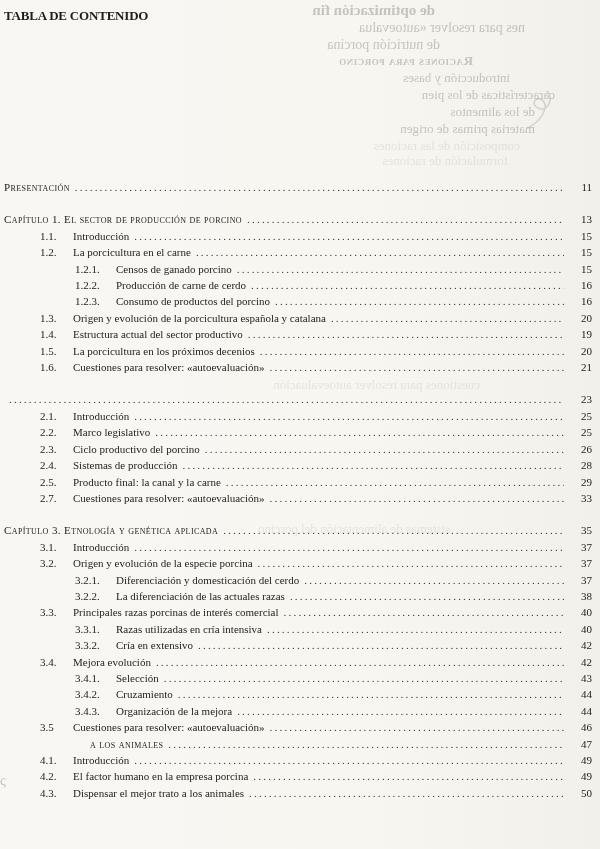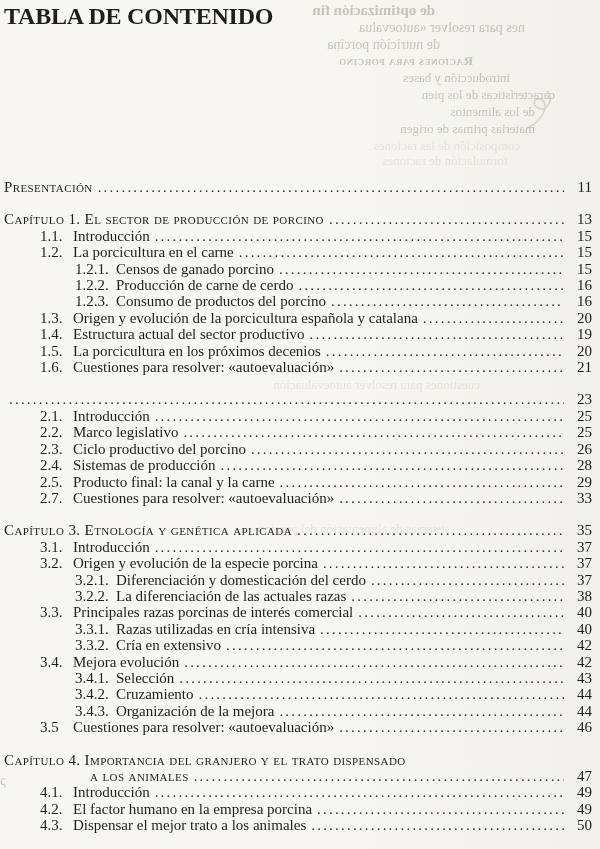--- a/index.html
+++ b/index.html
@@ -4,27 +4,27 @@
 <style>
   html,body{margin:0;padding:0;}
   body{
     width:600px;height:849px;overflow:hidden;position:relative;
     font-family:"Liberation Serif","DejaVu Serif",serif;
     color:#201d1a;
     background:linear-gradient(90deg,#f8f7f3 0%,#f7f6f1 60%,#f1f0ea 100%);
   }
   .page{position:relative;width:100%;height:100%;box-sizing:border-box;padding:4px 8px 0 4px;}
   .doc-title{
-    font-size:24px;font-weight:bold;line-height:24px;letter-spacing:-0.2px;margin:0;
+    font-size:13px;font-weight:bold;line-height:24px;letter-spacing:-0.2px;margin:0;
   }
   
   .toc{list-style:none;margin:151px 0 0 0;padding:0;}
   .toc li{
     display:flex;align-items:flex-start;
-    font-size:15px;line-height:16.4px;white-space:nowrap;font-family:Liberation Serif, serif;
+    font-size:11px;line-height:16.4px;white-space:nowrap;font-family:Liberation Serif, serif;
   }
   .toc li.gap{margin-top:16px;}
   .num{flex:none;display:inline-block;}
   .section .num{margin-left:36px;width:33px;}
   .subsection .num{margin-left:71px;width:41px;}
   .label{flex:none;}
   .chapter .label{font-variant:small-caps;letter-spacing:0.4px;}
   .continuation .label{font-variant:small-caps;letter-spacing:0.4px;margin-left:86px;}
   .leader{
     flex:1 1 auto;overflow:hidden;white-space:nowrap;
@@ -234,25 +234,20 @@
     <span class="num">3.4.3.</span>
     <span class="label">Organización de la mejora</span>
     <span class="leader"></span>
     <span class="pagenum">44</span>
   </li>
       <li class="row section">
     <span class="num">3.5</span>
     <span class="label">Cuestiones para resolver: «autoevaluación»</span>
     <span class="leader"></span>
     <span class="pagenum">46</span>
-  </li>
-      <li class="row chapter gap">
-
-    <span class="label">Capítulo 4. Importancia del granjero y el trato dispensado</span>
-
   </li>
       <li class="row continuation">
 
     <span class="label">a los animales</span>
     <span class="leader"></span>
     <span class="pagenum">47</span>
   </li>
       <li class="row section">
     <span class="num">4.1.</span>
     <span class="label">Introducción</span>

